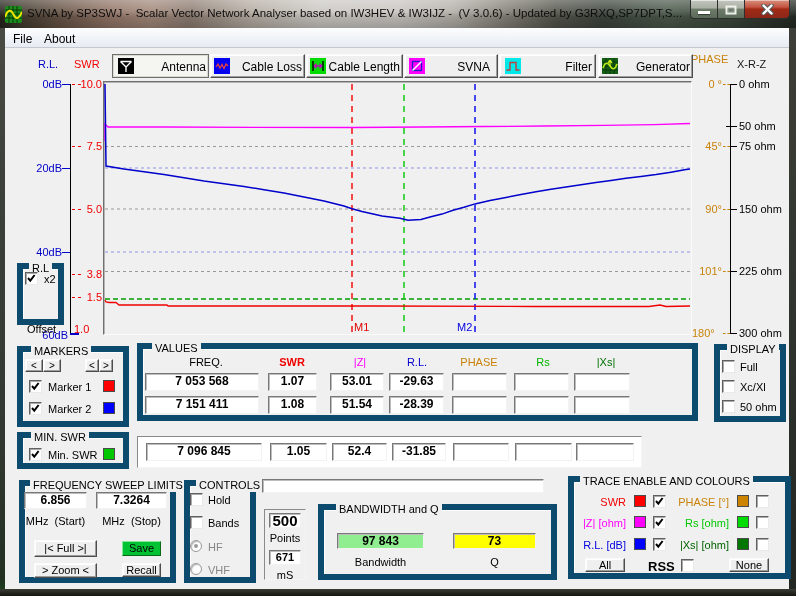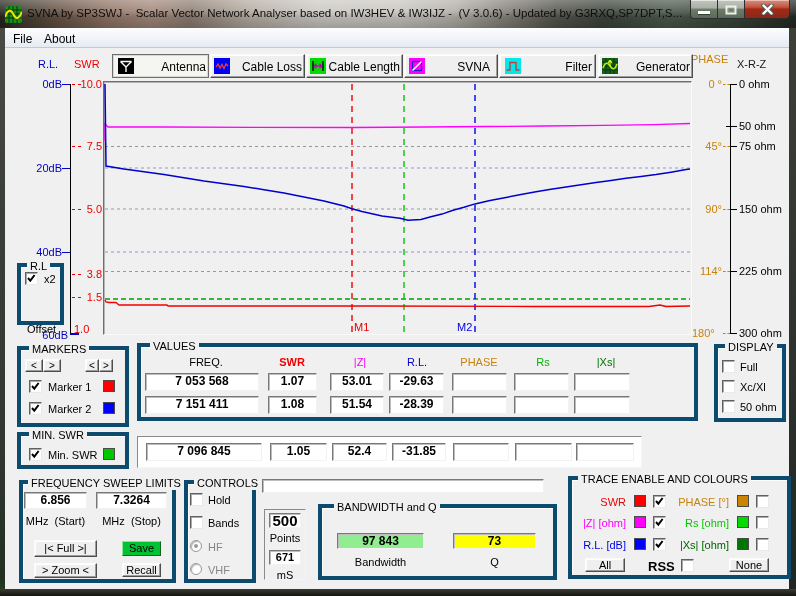--- a/index.html
+++ b/index.html
@@ -2,21 +2,21 @@
 <html><head><meta charset="utf-8">
 <style>
 *{margin:0;padding:0;box-sizing:border-box}
 body{width:796px;height:596px;overflow:hidden;font-family:"Liberation Sans",sans-serif}
 #win{position:relative;width:796px;height:596px;background:#f0f0f0;overflow:hidden}
 .ab{position:absolute}
 .t{position:absolute;font-size:11px;line-height:12px;white-space:nowrap}
 .fld{position:absolute;background:#fff;border:1px solid;border-color:#787878 #f2f2f2 #f2f2f2 #787878;box-shadow:inset 1px 1px 0 #bdbdbd}
 .fv{font-weight:700;font-size:12px;text-align:center;line-height:15px;color:#000}
 .btn{position:absolute;background:#efefef;border:1px solid;border-color:#fbfbfb #4d4d4d #4d4d4d #fbfbfb;box-shadow:inset -1px -1px 0 #9d9d9d,inset 1px 1px 0 #fff;text-align:center;font-size:11px;color:#000}
-.gb{position:absolute;border:4px solid #0c4a6e;box-shadow:inset 1px 1px 0 #fdfdfd}
+.gb{position:absolute;border:6px solid #0c4a6e;box-shadow:inset 1px 1px 0 #fdfdfd}
 .gt{position:absolute;top:-7px;background:#f0f0f0;padding:0 3px;font-size:11px;line-height:13px;white-space:nowrap;color:#000}
 .ck{position:absolute;width:13px;height:13px;background:#fff;border:1px solid;border-color:#606060 #e9e9e9 #e9e9e9 #606060;box-shadow:inset 1px 1px 0 #aaa}
 .sq{position:absolute;width:12px;height:12px;border:1px solid #4a4a4a}
 .rad{position:absolute;width:12px;height:12px;border-radius:50%;background:#fdfdfd;border:1px solid #9a9a9a;box-shadow:inset 1px 1px 1px #b5b5b5}
 .gr{color:#868686}
 </style></head>
 <body>
 <div id="win">
 
 <div class="ab" id="titlebar" style="left:0;top:0;width:796px;height:28px;background:linear-gradient(90deg,#26241e 0,#443c30 3%,#6b5648 8%,#937668 14%,#a2887a 19%,#8d7d72 24%,#b3aaa0 31%,#ccc9c4 40%,#c9c6c1 50%,#b2afa8 57%,#807d74 64%,#54554c 70%,#3c443c 76%,#4c5a4c 84%,#3a463a 92%,#242a24 100%)"></div>
@@ -113,21 +113,21 @@
 <div class="t" style="left:74px;top:140px;width:28px;text-align:right;color:#f00000">7.5</div>
 <div class="t" style="left:74px;top:203px;width:28px;text-align:right;color:#f00000">5.0</div>
 <div class="t" style="left:74px;top:268px;width:28px;text-align:right;color:#f00000">3.8</div>
 <div class="t" style="left:74px;top:291px;width:28px;text-align:right;color:#f00000">1.5</div>
 <div class="t" style="left:74px;top:323px;width:28px;color:#f00000">1.0</div>
 
 <div class="ab" style="left:730px;top:84px;width:1px;height:250px;background:#000"></div>
 <div class="t" style="left:692px;top:78px;width:30px;text-align:right;color:#c8820a">0 °</div>
 <div class="t" style="left:692px;top:140px;width:30px;text-align:right;color:#c8820a">45°</div>
 <div class="t" style="left:692px;top:203px;width:30px;text-align:right;color:#c8820a">90°</div>
-<div class="t" style="left:692px;top:265px;width:30px;text-align:right;color:#c8820a">114°</div>
+<div class="t" style="left:692px;top:265px;width:30px;text-align:right;color:#c8820a">101°</div>
 <div class="t" style="left:692px;top:327px;width:30px;text-align:left;color:#c8820a">180°</div>
 <div class="ab" style="left:723px;top:84px;width:7px;height:1px;border-top:1px dashed #c8820a"></div>
 <div class="ab" style="left:723px;top:146px;width:7px;height:1px;border-top:1px dashed #c8820a"></div>
 <div class="ab" style="left:723px;top:209px;width:7px;height:1px;border-top:1px dashed #c8820a"></div>
 <div class="ab" style="left:723px;top:271px;width:7px;height:1px;border-top:1px dashed #c8820a"></div>
 <div class="ab" style="left:723px;top:333px;width:7px;height:1px;border-top:1px dashed #c8820a"></div>
 <div class="ab" style="left:730px;top:84px;width:7px;height:1px;background:#000"></div>
 <div class="ab" style="left:726px;top:126px;width:11px;height:1px;background:#000"></div>
 <div class="ab" style="left:730px;top:146px;width:7px;height:1px;background:#000"></div>
 <div class="ab" style="left:730px;top:209px;width:7px;height:1px;background:#000"></div>

